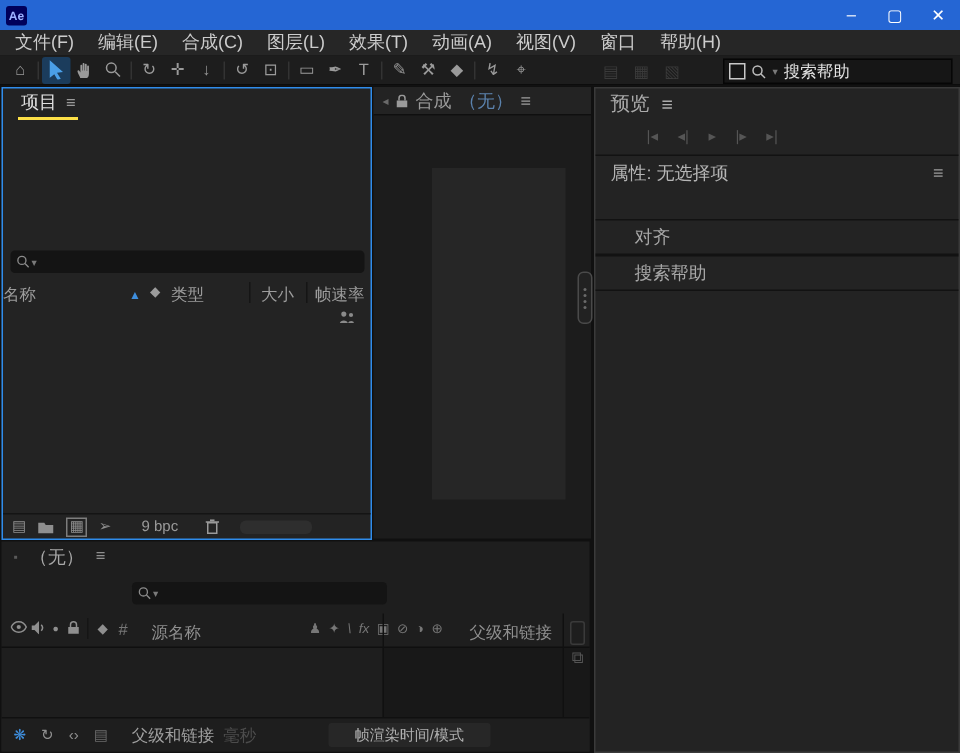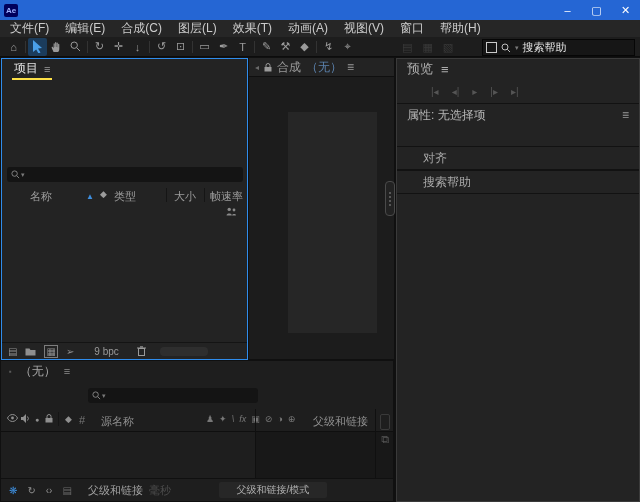--- a/index.html
+++ b/index.html
@@ -181,21 +181,21 @@
 
     <div id="proj-search" class="searchfield">
       <svg width="9" height="9" viewBox="0 0 10 10">
           <circle cx="4" cy="4" r="3" stroke="#8a8a8a" fill="none"></circle>
           <line x1="6.3" y1="6.3" x2="9" y2="9" stroke="#8a8a8a"></line>
         </svg>
       <span class="chev">▾</span>
     </div>
 
     <div id="proj-cols">
-      <span style="left:28px">名称</span>
+      <span style="left:0">名称</span>
       <span style="left:84px;color:#3e8edd;font-size:8px;top:5px">▲</span>
       <span style="left:98px;font-size:9px">◆</span>
       <span style="left:112px">类型</span>
       <span style="left:172px">大小</span>
       <span style="left:208px">帧速率</span>
       <i class="colsep" style="left:164px"></i>
       <i class="colsep" style="left:202px"></i>
     </div>
 
     <span id="proj-people">
@@ -335,17 +335,17 @@
     <i class="tl-vline" style="left:374px"></i>
     <span id="tl-stack">⧉</span>
 
     <div id="tl-footer">
       <span class="ico" id="tl-ico-1">❋</span>
       <span class="ico">↻</span>
       <span class="ico">‹›</span>
       <span class="ico" style="color:#6a6a6a">▤</span>
       <span id="frame-render-label">父级和链接</span>
       <span id="frame-render-unit">毫秒</span>
-      <span id="toggle-modes-btn">父级和链接/模式</span>
+      <span id="toggle-modes-btn">帧渲染时间/模式</span>
     </div>
   </div>
 
 </div>
 
 </body></html>

